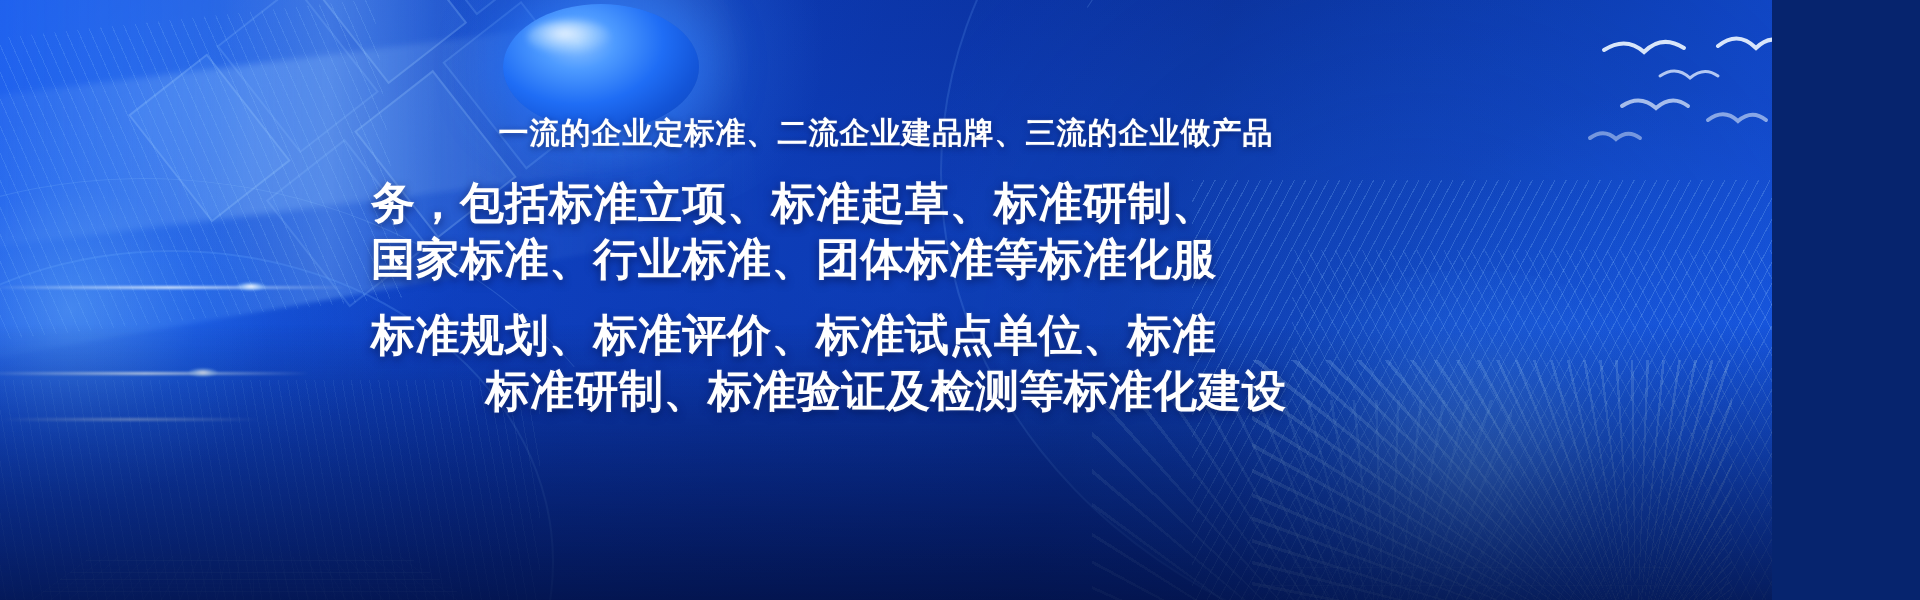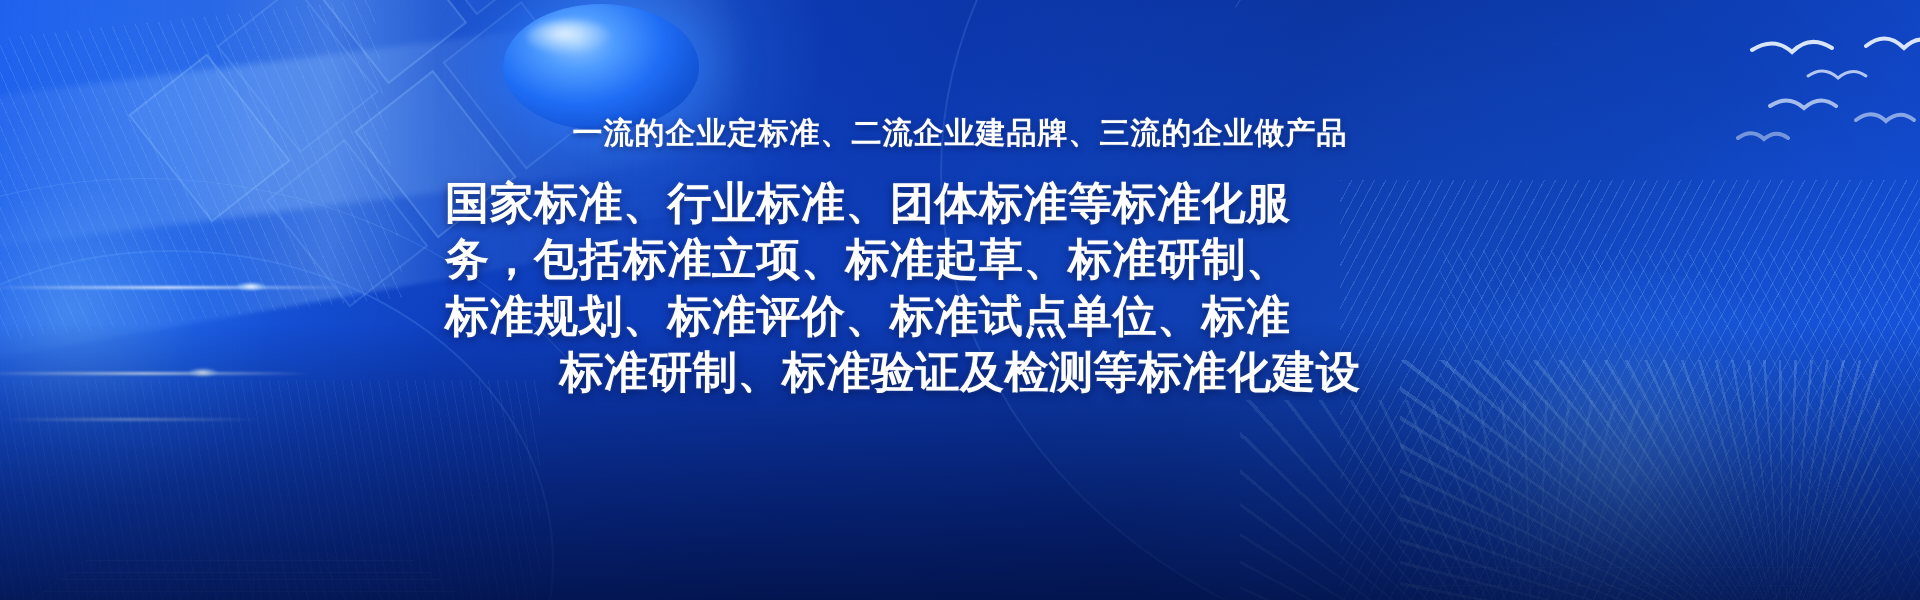--- a/index.html
+++ b/index.html
@@ -6,21 +6,21 @@
     margin: 0;
     padding: 0;
     background: #06246e;
   }
   body {
     font-family: "Liberation Sans", "DejaVu Sans", sans-serif;
   }
 
   .banner {
     position: relative;
-    width: 1920px;
+    width: 1772px;
     height: 600px;
     overflow: hidden;
     background: #0b2f93;
   }
 
   
   .bg-base {
     position: absolute; inset: 0;
     background:
       radial-gradient(ellipse 900px 520px at 16% 30%, #1a5cf0 0%, #1048c8 32%, rgba(10,48,150,0) 72%),
@@ -222,21 +222,21 @@
     width: 1030px;
     font-size: 44px;
     font-weight: 700;
     line-height: 1.28;
     letter-spacing: 0.5px;
     text-shadow: 0 3px 9px rgba(0,18,78,0.72), 0 0 3px rgba(255,255,255,0.18);
   }
   .body-line { display: block; white-space: nowrap; }
   .body-line.l1 { text-align: left; }
   .body-line.l2 { text-align: left; }
-  .body-line.l3 { text-align: left; }
+  .body-line.l3 { text-align: left; margin-top: 19px; }
   .body-line.l4 { text-align: center; }
 </style>
 </head>
 <body>
 
 <div class="banner">
 
   <div class="bg-base2"></div>
   <div class="bg-base"></div>
   <div class="bg-vign"></div>
@@ -295,20 +295,20 @@
         <path d="M508 76 q16 -11 30 2 q14 -12 28 -2"></path>
       </g>
     </svg>
   </div>
 
   <div class="bg-dark-bottom"></div>
 
   <div class="text-wrap">
     <div class="headline">一流的企业定标准、二流企业建品牌、三流的企业做产品</div>
     <div class="body-block">
+      <span class="body-line l2">务，包括标准立项、标准起草、标准研制、</span>
       <span class="body-line l1">国家标准、行业标准、团体标准等标准化服</span>
-      <span class="body-line l2">务，包括标准立项、标准起草、标准研制、</span>
       <span class="body-line l3">标准规划、标准评价、标准试点单位、标准</span>
       <span class="body-line l4">标准研制、标准验证及检测等标准化建设</span>
     </div>
   </div>
 
 </div>
 
 </body></html>

